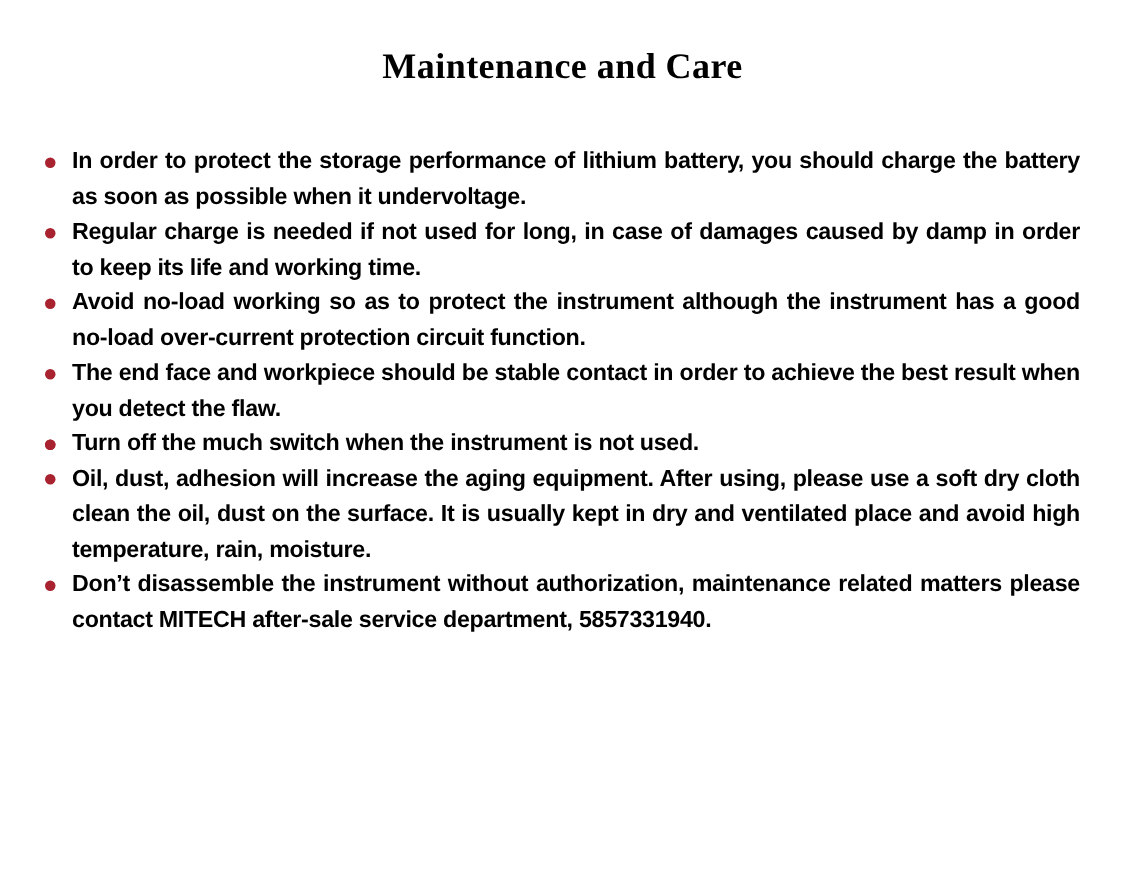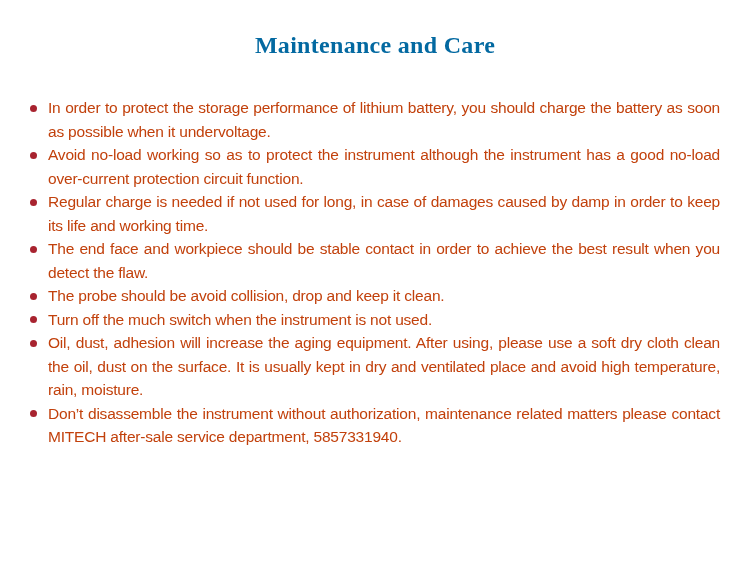--- a/index.html
+++ b/index.html
@@ -19,38 +19,39 @@
     background: #ffffff;
     box-sizing: border-box;
   }
   .page-title {
     margin: 31px 0 0 0;
     text-align: center;
     font-family: "Liberation Serif", serif;
     font-weight: bold;
     font-size: 24px;
     line-height: 28px;
-    color: #0369a1;
+    color: #000000;
     letter-spacing: 0.3px;
   }
   ul.maintenance-list {
     margin: 37px 30px 0 30px;
     padding: 0;
     list-style: none;
   }
   ul.maintenance-list li {
     position: relative;
     padding-left: 18px;
     margin: 0;
-    color: #c2410c;
+    color: #000000;
     font-size: 15.5px;
     line-height: 23.5px;
     letter-spacing: -0.2px;
     text-align: justify;
     text-align-last: left;
+    font-weight: bold;
   }
   ul.maintenance-list li .bullet {
     position: absolute;
     left: 0;
     top: 8.5px;
     width: 7px;
     height: 7px;
     border-radius: 50%;
     background: #a8232f;
   }
@@ -62,21 +63,21 @@
   }
 </style>
 </head>
 <body>
 
 <div class="page">
   <h1 class="page-title">Maintenance and Care</h1>
 
   <ul class="maintenance-list">
       <li><span class="bullet"></span><span>In order to protect the storage performance of lithium battery, you should charge the battery as soon as possible when it undervoltage.</span></li>
+      <li><span class="bullet"></span><span>Regular charge is needed if not used for long, in case of damages caused by damp in order to keep its life and working time.</span></li>
       <li><span class="bullet"></span><span>Avoid no-load working so as to protect the instrument although the instrument has a good no-load over-current protection circuit function.</span></li>
-      <li><span class="bullet"></span><span>Regular charge is needed if not used for long, in case of damages caused by damp in order to keep its life and working time.</span></li>
       <li><span class="bullet"></span><span>The end face and workpiece should be stable contact in order to achieve the best result when you detect the flaw.</span></li>
-      <li><span class="bullet"></span><span>The probe should be avoid collision, drop and keep it clean.</span></li>
+      <li><span class="bullet"></span></li>
       <li><span class="bullet"></span><span>Turn off the much switch when the instrument is not used.</span></li>
       <li><span class="bullet"></span><span>Oil, dust, adhesion will increase the aging equipment. After using, please use a soft dry cloth clean the oil, dust on the surface. It is usually kept in dry and ventilated place and avoid high temperature, rain, moisture.</span></li>
       <li><span class="bullet"></span><span>Don’t disassemble the instrument without authorization, maintenance related matters please contact MITECH after-sale service department, 5857331940.</span></li>
     </ul>
 </div>
 
 </body></html>

